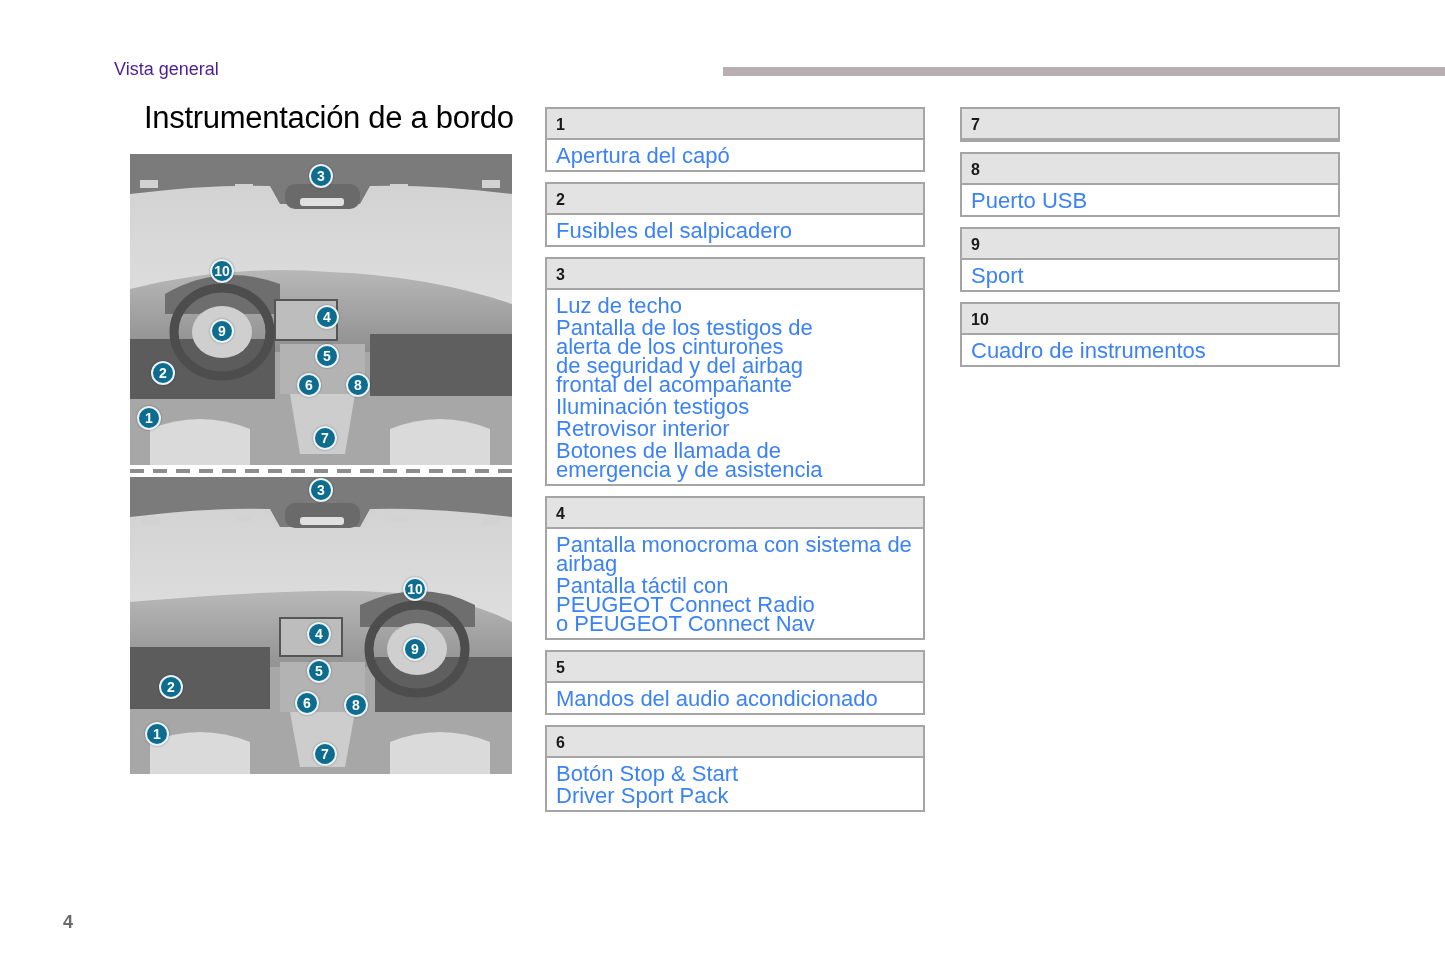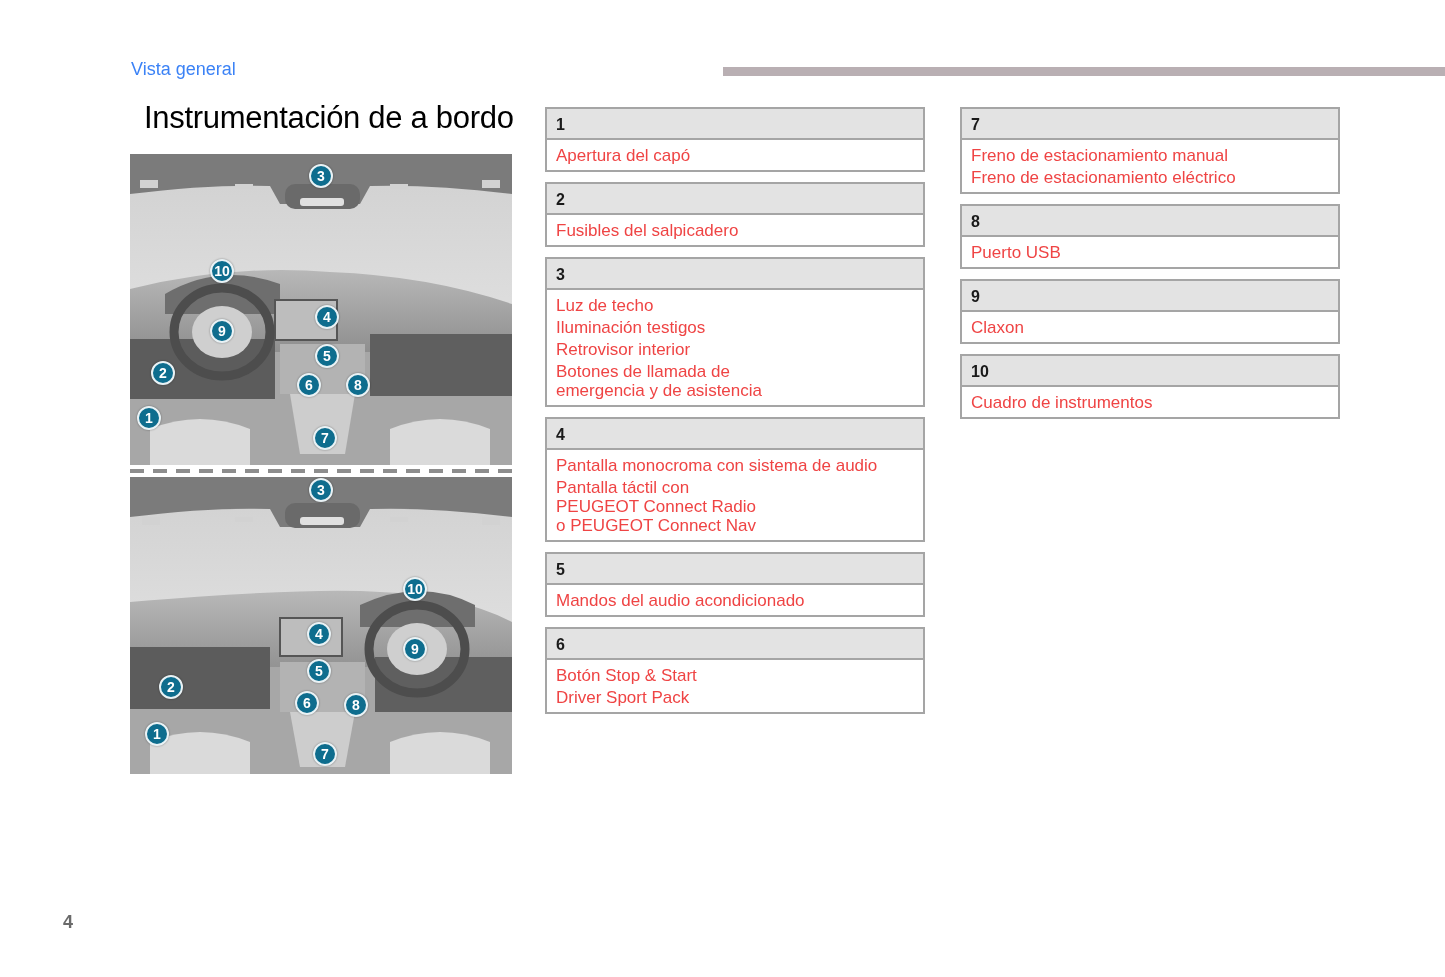--- a/index.html
+++ b/index.html
@@ -1,19 +1,19 @@
 <!DOCTYPE html>
 <html><head>
 <meta charset="utf-8">
 <style>
   * { box-sizing: border-box; margin: 0; padding: 0; }
   html, body { width: 1445px; height: 977px; background: #ffffff; overflow: hidden; }
   body { position: relative; font-family: "Liberation Sans", sans-serif; color: #1a1a1a; }
 
-  .section-label { position: absolute; left: 131px; top: 59px; font-size: 18px; color: #3b82f6; }
+  .section-label { position: absolute; left: 114px; top: 59px; font-size: 18px; color: #4c1d95; }
   .top-rule { position: absolute; left: 723px; top: 67px; width: 722px; height: 9px; background: #b9afb3; }
   .page-title { position: absolute; left: 144px; top: 100px; font-size: 31px; color: #000000; letter-spacing: -0.3px; }
   .page-number { position: absolute; left: 63px; top: 912px; font-size: 18px; font-weight: bold; color: #6a6a6a; }
 
   .figure { position: absolute; left: 130px; width: 382px; overflow: hidden; background: #9c9c9c; }
   .figure.top { top: 154px; height: 311px; }
   .figure.bottom { top: 477px; height: 297px; }
   .dash-divider { position: absolute; left: 130px; top: 466px; width: 382px; height: 10px;
     background: repeating-linear-gradient(90deg, #8d8d8d 0 14px, #ffffff 14px 23px);
     border-top: 3px solid #fff; border-bottom: 3px solid #fff; }
@@ -24,21 +24,21 @@
     box-shadow: 0 0 2px rgba(0,0,0,0.4); }
 
   .col { position: absolute; width: 380px; }
   .col.c1 { left: 545px; top: 107px; }
   .col.c2 { left: 960px; top: 107px; }
 
   .box { border: 2px solid #a5a5a5; margin-bottom: 10px; background: #fff; }
   .box-head { background: #e3e3e3; border-bottom: 2px solid #a5a5a5; height: 31px;
     padding: 7px 0 0 9px; font-size: 16px; font-weight: bold; color: #1a1a1a; }
   .box-body { padding: 6px 9px 5px 9px; }
-  .item { font-size: 17px; line-height: 19px; color: #ef4444; margin-bottom: 3px; white-space: pre-line; }
+  .item { font-size: 22px; line-height: 19px; color: #3b82f6; margin-bottom: 3px; white-space: pre-line; }
   .item:last-child { margin-bottom: 0; }
 </style>
 </head>
 <body>
 
 <div class="section-label">Vista general</div>
 <div class="top-rule"></div>
 <h1 class="page-title" style="font-weight:normal;">Instrumentación de a bordo</h1>
 
 <div class="figure top">
@@ -143,30 +143,34 @@
   <div class="box">
     <div class="box-head">2</div>
     <div class="box-body">
       <div class="item">Fusibles del salpicadero</div>
     </div>
   </div>
   <div class="box">
     <div class="box-head">3</div>
     <div class="box-body">
       <div class="item">Luz de techo</div>
+      <div class="item">Pantalla de los testigos de
+alerta de los cinturones
+de seguridad y del airbag
+frontal del acompañante</div>
       <div class="item">Iluminación testigos</div>
       <div class="item">Retrovisor interior</div>
       <div class="item">Botones de llamada de
 emergencia y de asistencia</div>
     </div>
   </div>
   <div class="box">
     <div class="box-head">4</div>
     <div class="box-body">
-      <div class="item">Pantalla monocroma con sistema de audio</div>
+      <div class="item">Pantalla monocroma con sistema de airbag</div>
       <div class="item">Pantalla táctil con
 PEUGEOT Connect Radio
 o PEUGEOT Connect Nav</div>
     </div>
   </div>
   <div class="box">
     <div class="box-head">5</div>
     <div class="box-body">
       <div class="item">Mandos del audio acondicionado</div>
     </div>
@@ -176,35 +180,31 @@
     <div class="box-body">
       <div class="item">Botón Stop &amp; Start</div>
       <div class="item">Driver Sport Pack</div>
     </div>
   </div>
 </div>
 
 <div class="col c2">
   <div class="box">
     <div class="box-head">7</div>
-    <div class="box-body">
-      <div class="item">Freno de estacionamiento manual</div>
-      <div class="item">Freno de estacionamiento eléctrico</div>
-    </div>
   </div>
   <div class="box">
     <div class="box-head">8</div>
     <div class="box-body">
       <div class="item">Puerto USB</div>
     </div>
   </div>
   <div class="box">
     <div class="box-head">9</div>
     <div class="box-body">
-      <div class="item">Claxon</div>
+      <div class="item">Sport</div>
     </div>
   </div>
   <div class="box">
     <div class="box-head">10</div>
     <div class="box-body">
       <div class="item">Cuadro de instrumentos</div>
     </div>
   </div>
 </div>
 

